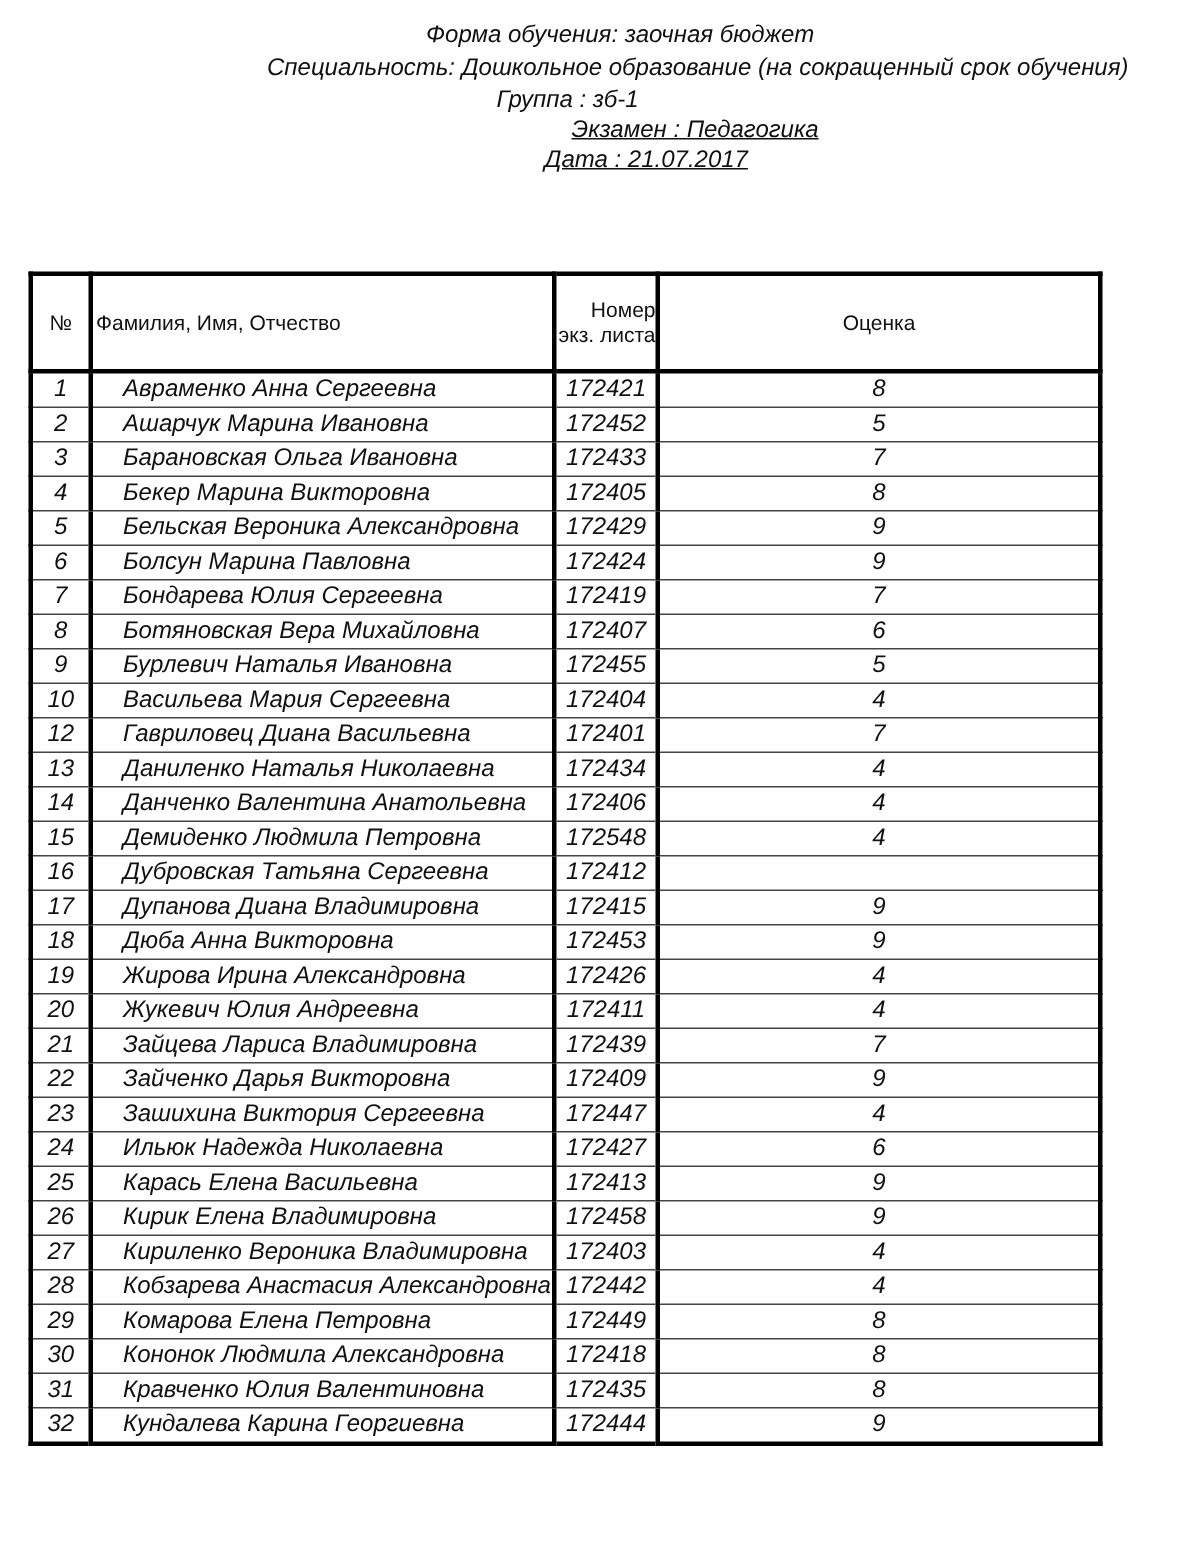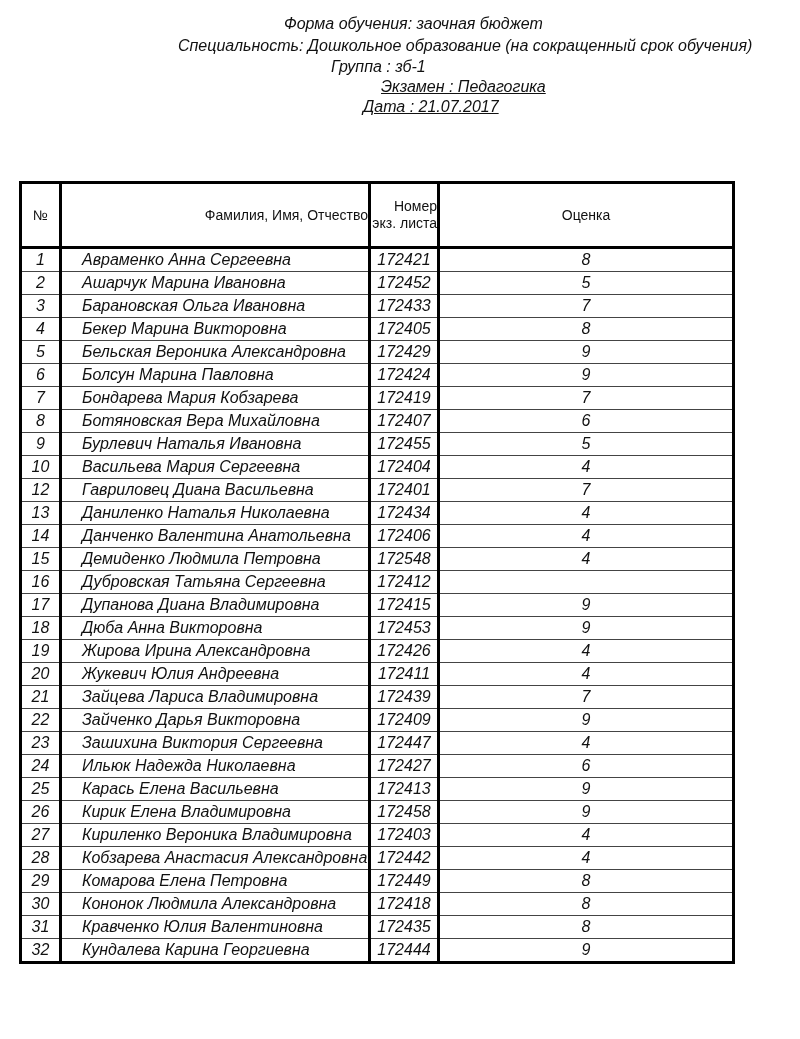--- a/index.html
+++ b/index.html
@@ -6,21 +6,21 @@
   body { width:800px; height:1039px; position:relative; font-family:"Liberation Sans", sans-serif; color:#111; overflow:hidden; }
   .hdr { position:absolute; font-style:italic; font-size:16px; white-space:nowrap;text-align:right; }
   #h1 { left:284px; top:15px; }
   #h2 { left:159px; top:37px;margin-left:19px; }
   #h3 { left:331px; top:58px; }
   #h4 { left:381px; top:78px;text-decoration:underline; }
   #h5 { left:363px; top:98px;text-decoration:underline; }
   table { position:absolute; left:19px; top:181px; border-collapse:collapse; border:3px solid #000; }
   th { font-weight:normal; font-size:14px; border:3px solid #000; height:62px; padding:0; }
   th.num { width:37px; }
-  th.name { width:304px; text-align:right; padding-left:2px; }
+  th.name { width:304px; text-align:left; padding-left:2px; }
   th.sheet { width:66px; line-height:17px;text-align:right; }
   th.grade { width:292px; }
   td { height:22px; padding:0; font-style:italic; font-size:16px; border-top:1px solid #444; border-bottom:1px solid #444; }
   td.num { text-align:center; border-right:3px solid #000; }
   td.name { padding-left:20px; border-right:3px solid #000; white-space:nowrap; overflow:visible; }
   td.sheet { text-align:center; border-right:3px solid #000; }
   td.grade { text-align:center; }
 </style>
 </head>
 <body>
@@ -72,21 +72,21 @@
         <td class="grade">9</td>
       </tr>
       <tr>
         <td class="num">6</td>
         <td class="name">Болсун Марина Павловна</td>
         <td class="sheet">172424</td>
         <td class="grade">9</td>
       </tr>
       <tr>
         <td class="num">7</td>
-        <td class="name">Бондарева Мария Кобзарева</td>
+        <td class="name">Бондарева Юлия Сергеевна</td>
         <td class="sheet">172419</td>
         <td class="grade">7</td>
       </tr>
       <tr>
         <td class="num">8</td>
         <td class="name">Ботяновская Вера Михайловна</td>
         <td class="sheet">172407</td>
         <td class="grade">6</td>
       </tr>
       <tr>

